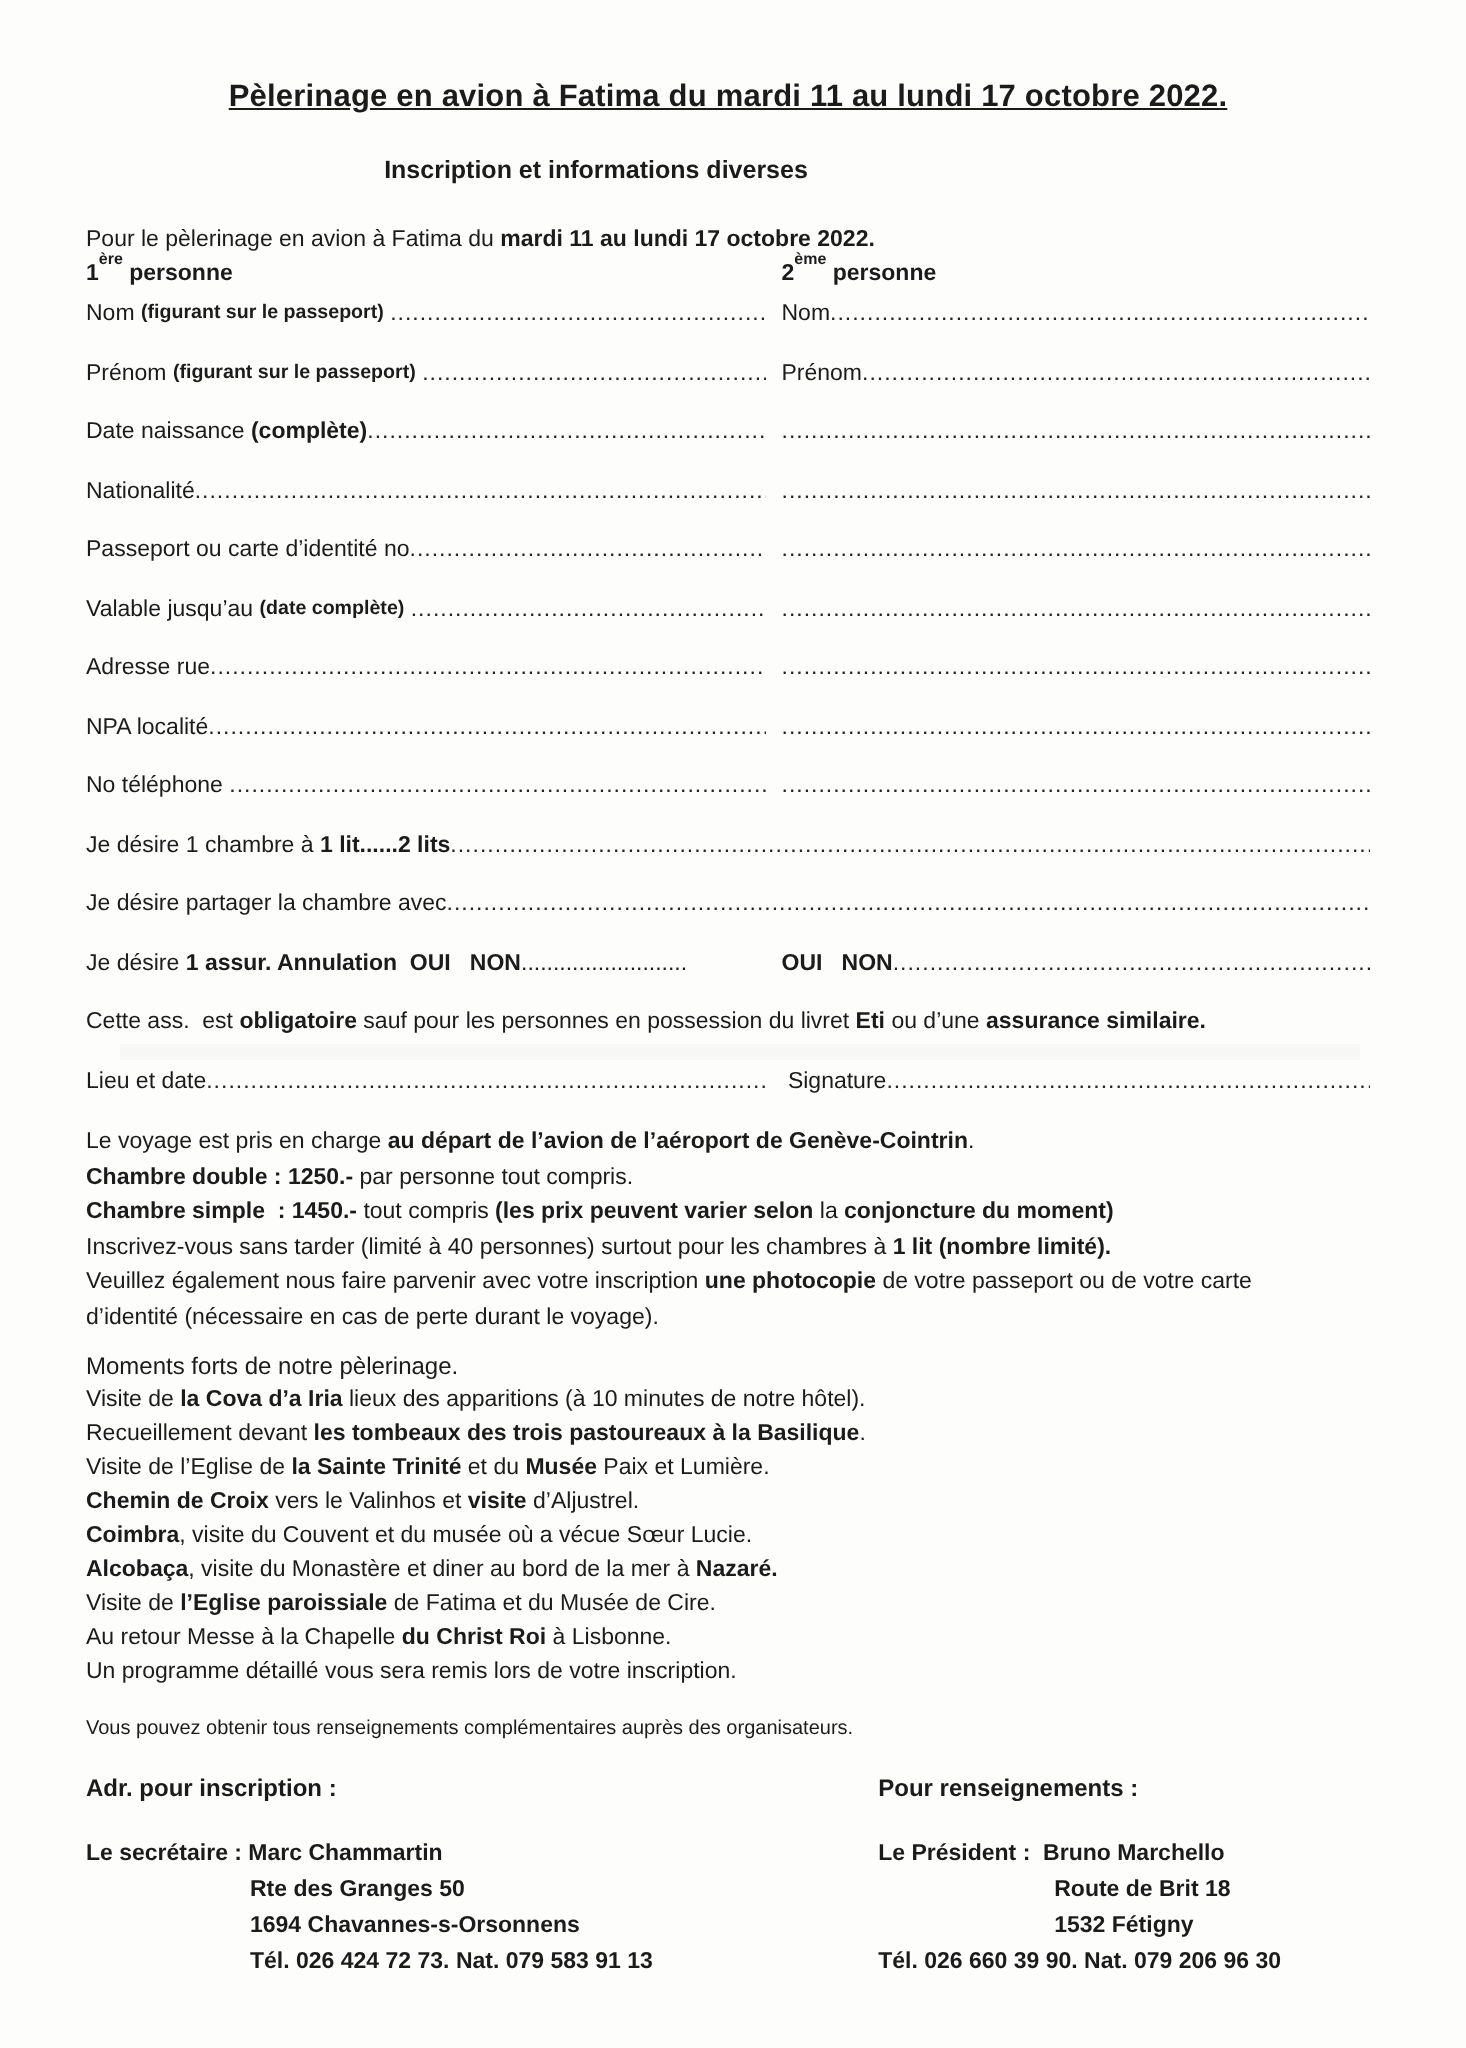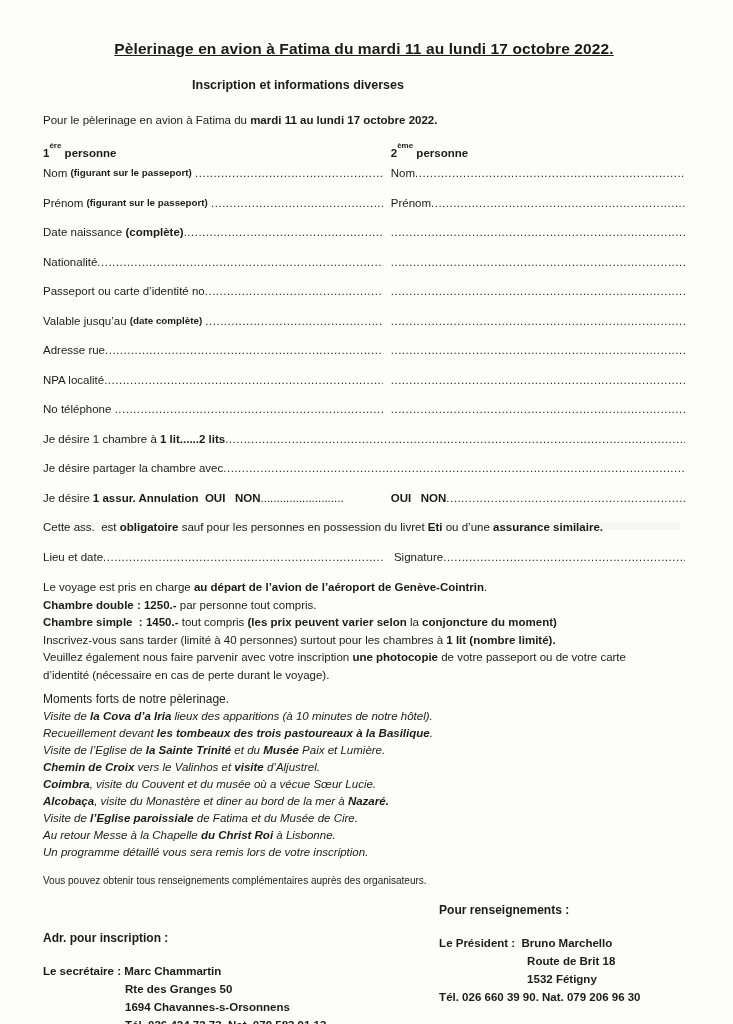--- a/index.html
+++ b/index.html
@@ -6,40 +6,40 @@
   .page{
     position:relative;width:733px;height:1024px;overflow:hidden;
     background:#fdfdfc;color:#1b1b1b;box-sizing:border-box;
     padding:40px 48px 0 43px;
     font-family:"Liberation Sans",sans-serif;
   }
   .title{margin:0 0 19px;text-align:center;font-size:15.5px;font-weight:700;
          text-decoration:underline;line-height:18px;letter-spacing:.1px;}
   .subtitle{position:relative;left:-66px;margin:0 0 20px;text-align:center;
             font-size:12.5px;font-weight:700;line-height:16px;}
-  .intro{margin:0 0 18px;font-size:11.5px;line-height:15px;white-space:pre;}
+  .intro{margin:0 0 2px;font-size:11.5px;line-height:15px;white-space:pre;}
   .form{font-size:11.5px;}
   .row{display:flex;line-height:14px;margin-bottom:15.5px;}
   .row.compact{margin-bottom:6px;}
   .cell{display:flex;white-space:pre;min-width:0;}
   .cl{width:53.7%;box-sizing:border-box;padding-right:5px;}
   .cr{flex:1;padding-left:3px;}
   .cf{width:100%;}
   .dots{flex:1 1 auto;overflow:hidden;white-space:nowrap;color:#222;}
   .dots::before{content:"..........................................................................................................................................................................................................";letter-spacing:.5px;}
   .b{font-weight:700;}
   .sm{font-size:9.8px;text-align:right;}
   .sup{font-size:8px;vertical-align:super;line-height:0;}
   .tline{font-size:11.5px;line-height:17.5px;white-space:pre;}
   .moments{margin-top:7px;}
   .moments-heading{margin:0;font-size:12px;font-weight:400;line-height:17px;}
-  .mline{line-height:17px;font-style:italic;}
+  .mline{line-height:17px;}
   .closing{margin:12px 0 0;font-size:10px;line-height:15px;white-space:pre;}
   .contacts{display:flex;margin-top:15px;font-size:11.5px;font-weight:700;}
-  .ccl{width:61.7%;box-sizing:border-box;margin-top:28px;}
+  .ccl{width:61.7%;box-sizing:border-box;}
   .ccr{flex:1;}
   .contact-heading{font-size:12px;line-height:14px;margin:0 0 17px;}
   .cline{line-height:18px;white-space:pre;}
   .ind1{padding-left:82px;}
   .ind2{padding-left:88px;}
   .artifact{position:absolute;left:60px;top:522px;width:620px;height:8px;
             background:rgba(0,0,0,0.025);pointer-events:none;}
 </style>
 </head>
 <body>

